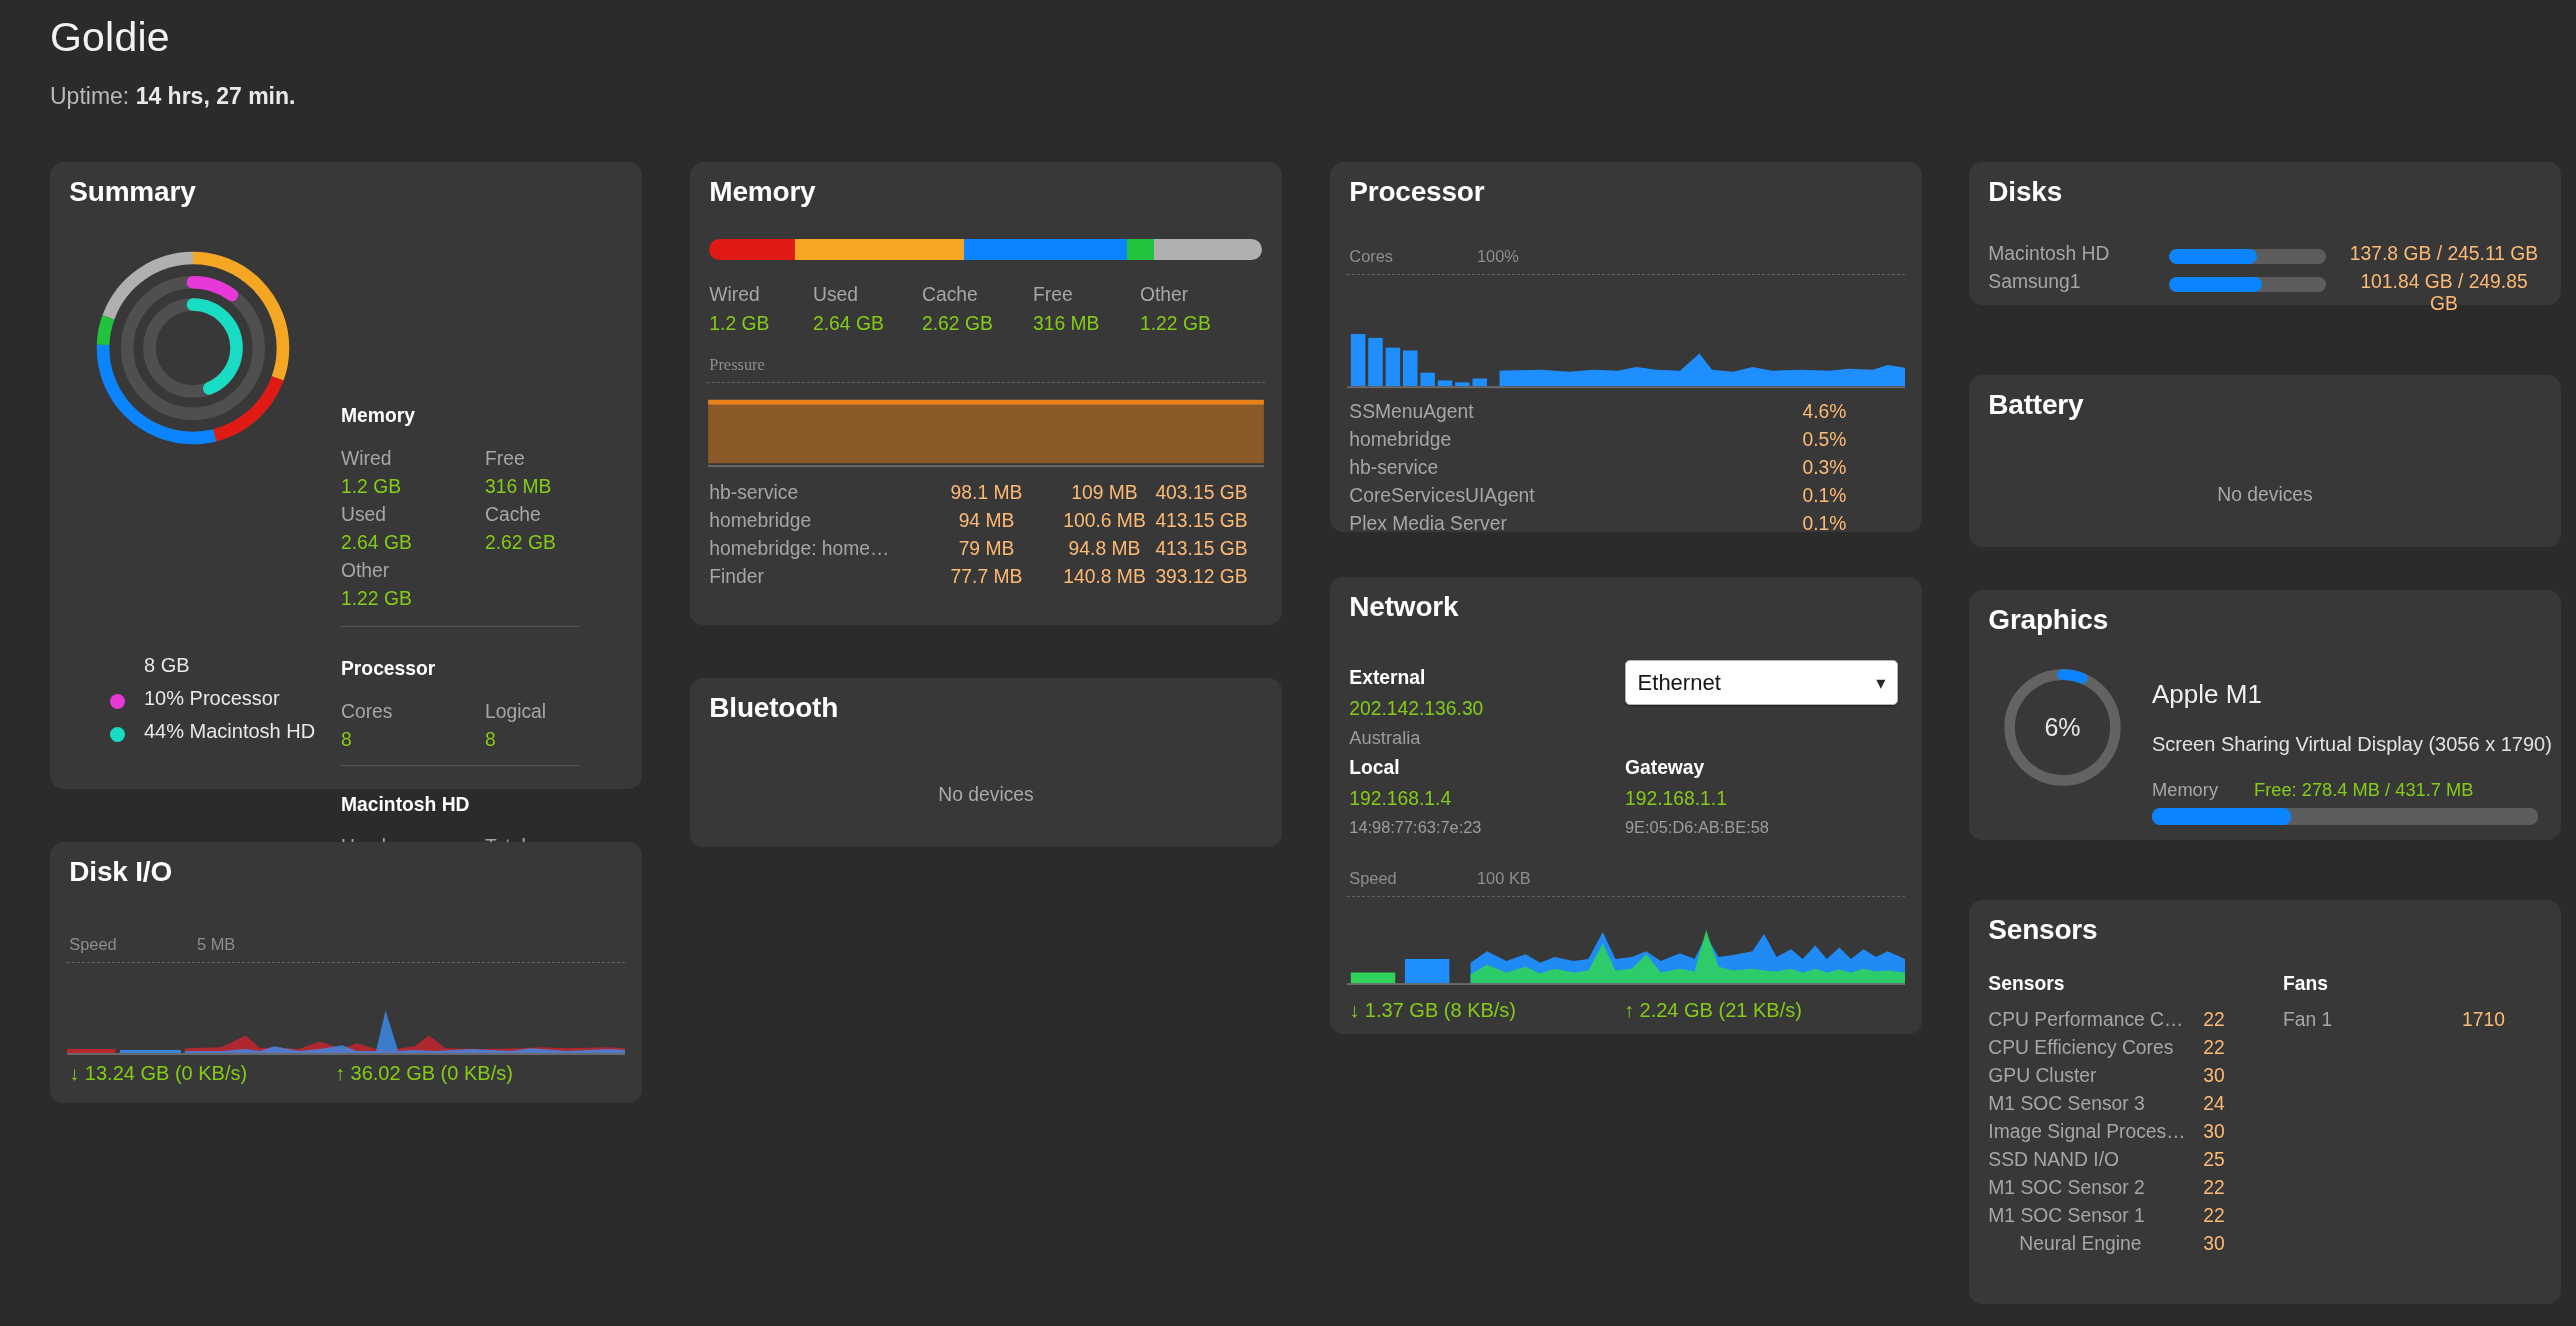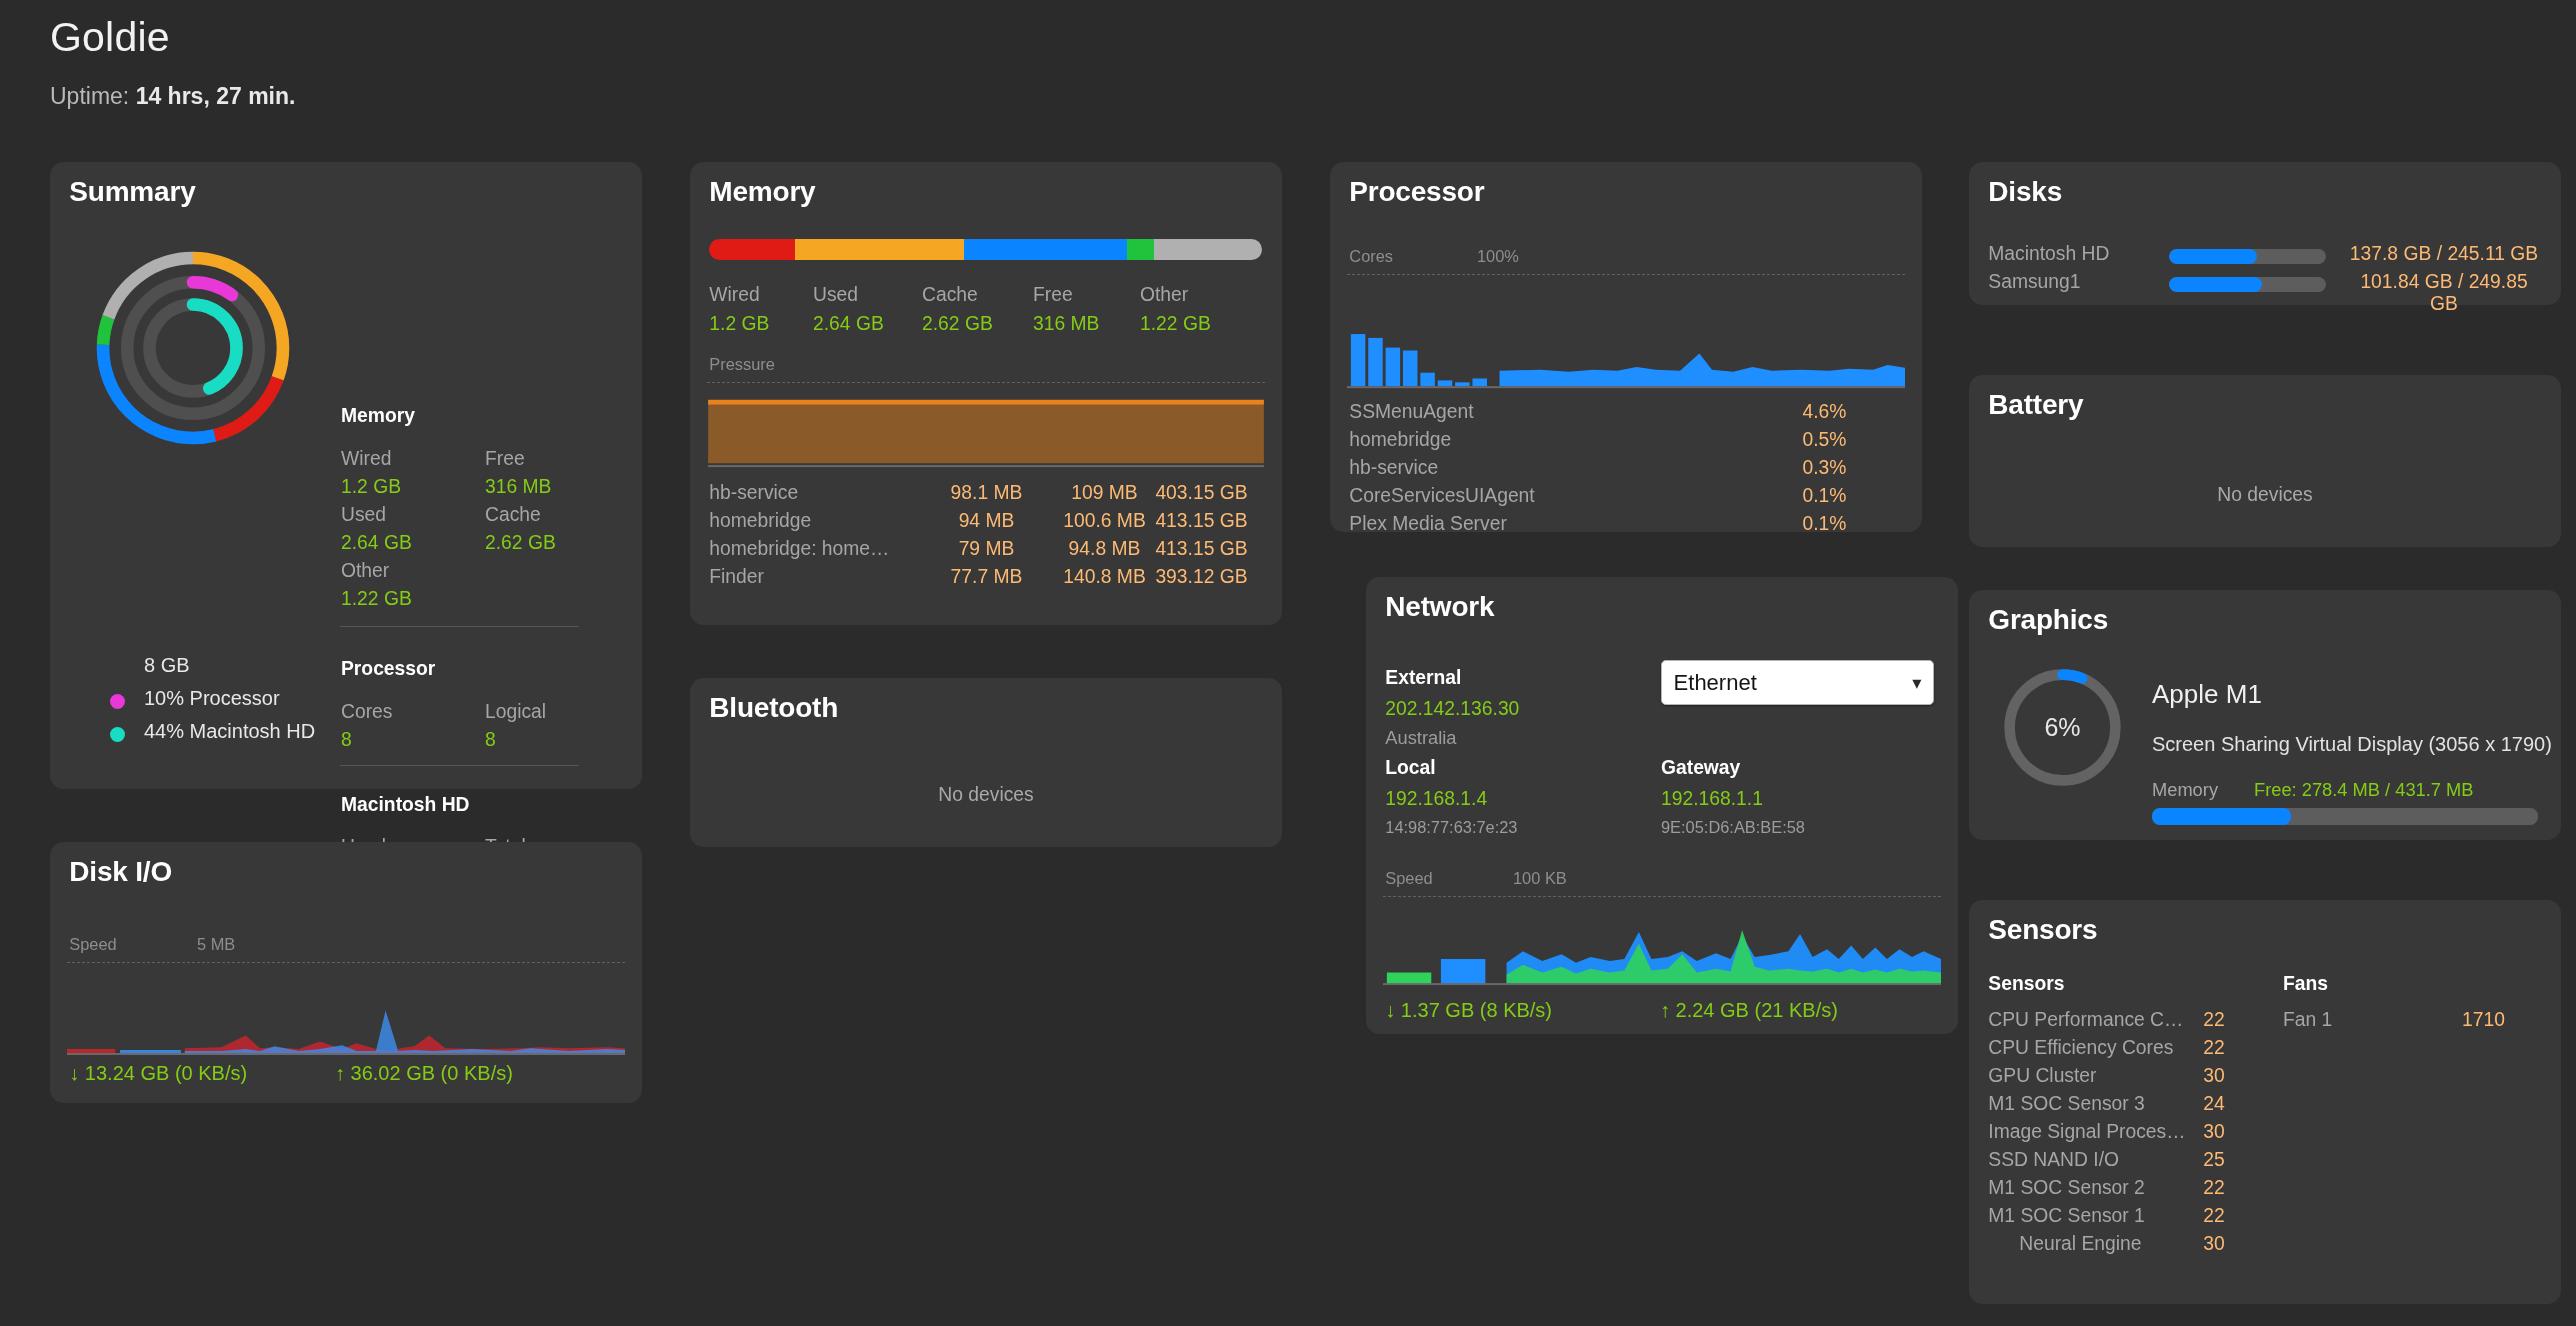--- a/index.html
+++ b/index.html
@@ -203,21 +203,21 @@
     <div class="val" style="position:absolute; left:19.3px;  top:151px;">1.2 GB</div>
     <div class="lbl" style="position:absolute; left:123px; top:122px;">Used</div>
     <div class="val" style="position:absolute; left:123px; top:151px;">2.64 GB</div>
     <div class="lbl" style="position:absolute; left:232px; top:122px;">Cache</div>
     <div class="val" style="position:absolute; left:232px; top:151px;">2.62 GB</div>
     <div class="lbl" style="position:absolute; left:343px; top:122px;">Free</div>
     <div class="val" style="position:absolute; left:343px; top:151px;">316 MB</div>
     <div class="lbl" style="position:absolute; left:450px; top:122px;">Other</div>
     <div class="val" style="position:absolute; left:450px; top:151px;">1.22 GB</div>
 
-    <div class="graph-cap" style="left:19.3px; top:193px;">Pressure</div>
+    <div class="graph-cap" style="left:19.3px; top:193px;font-family:Liberation Serif, serif;">Pressure</div>
     <div class="dash-line" style="left:17.4px; top:220px; width:558px;"></div>
 
     <svg style="position:absolute; left:17.4px; top:232px;" width="558" height="75" viewBox="0 0 578 78">
       <rect x="0" y="8" width="578" height="64" fill="#8a5a28"></rect>
       <rect x="0" y="6" width="578" height="5" fill="#e8821e"></rect>
       <rect x="0" y="74" width="578" height="2" fill="#6a6a6a"></rect>
     </svg>
 
     <div class="trow" style="top:320px;">
       <div class="tname" style="left:19.3px; width:212px;">hb-service</div>
@@ -285,21 +285,21 @@
     <div class="trow" style="top:323px;">
       <div class="tname" style="left:19.3px; width:386px;">CoreServicesUIAgent</div>
       <div class="tval" style="left:415px; width:159px;">0.1%</div>
     </div>
     <div class="trow" style="top:351px;">
       <div class="tname" style="left:19.3px; width:386px;">Plex Media Server</div>
       <div class="tval" style="left:415px; width:159px;">0.1%</div>
     </div>
   </div>
 
-  <div class="card" style="left:1366px; top:577px; width:592px; height:457px;text-decoration:underline;">
+  <div class="card" style="left:1330px; top:577px; width:592px; height:457px;text-decoration:underline;">
     <div class="card-title">Network</div>
 
     <div class="netsel" style="left:295px; top:83px; width:273px; height:45px;">
       <span>Ethernet</span>
       <span class="chev">▾</span>
     </div>
 
     <div class="sub-h" style="position:absolute; left:19.3px; top:90px;">External</div>
     <div class="val" style="position:absolute; left:19.3px; top:121px;">202.142.136.30</div>
     <div class="dim" style="position:absolute; left:19.3px; top:150px;">Australia</div>

